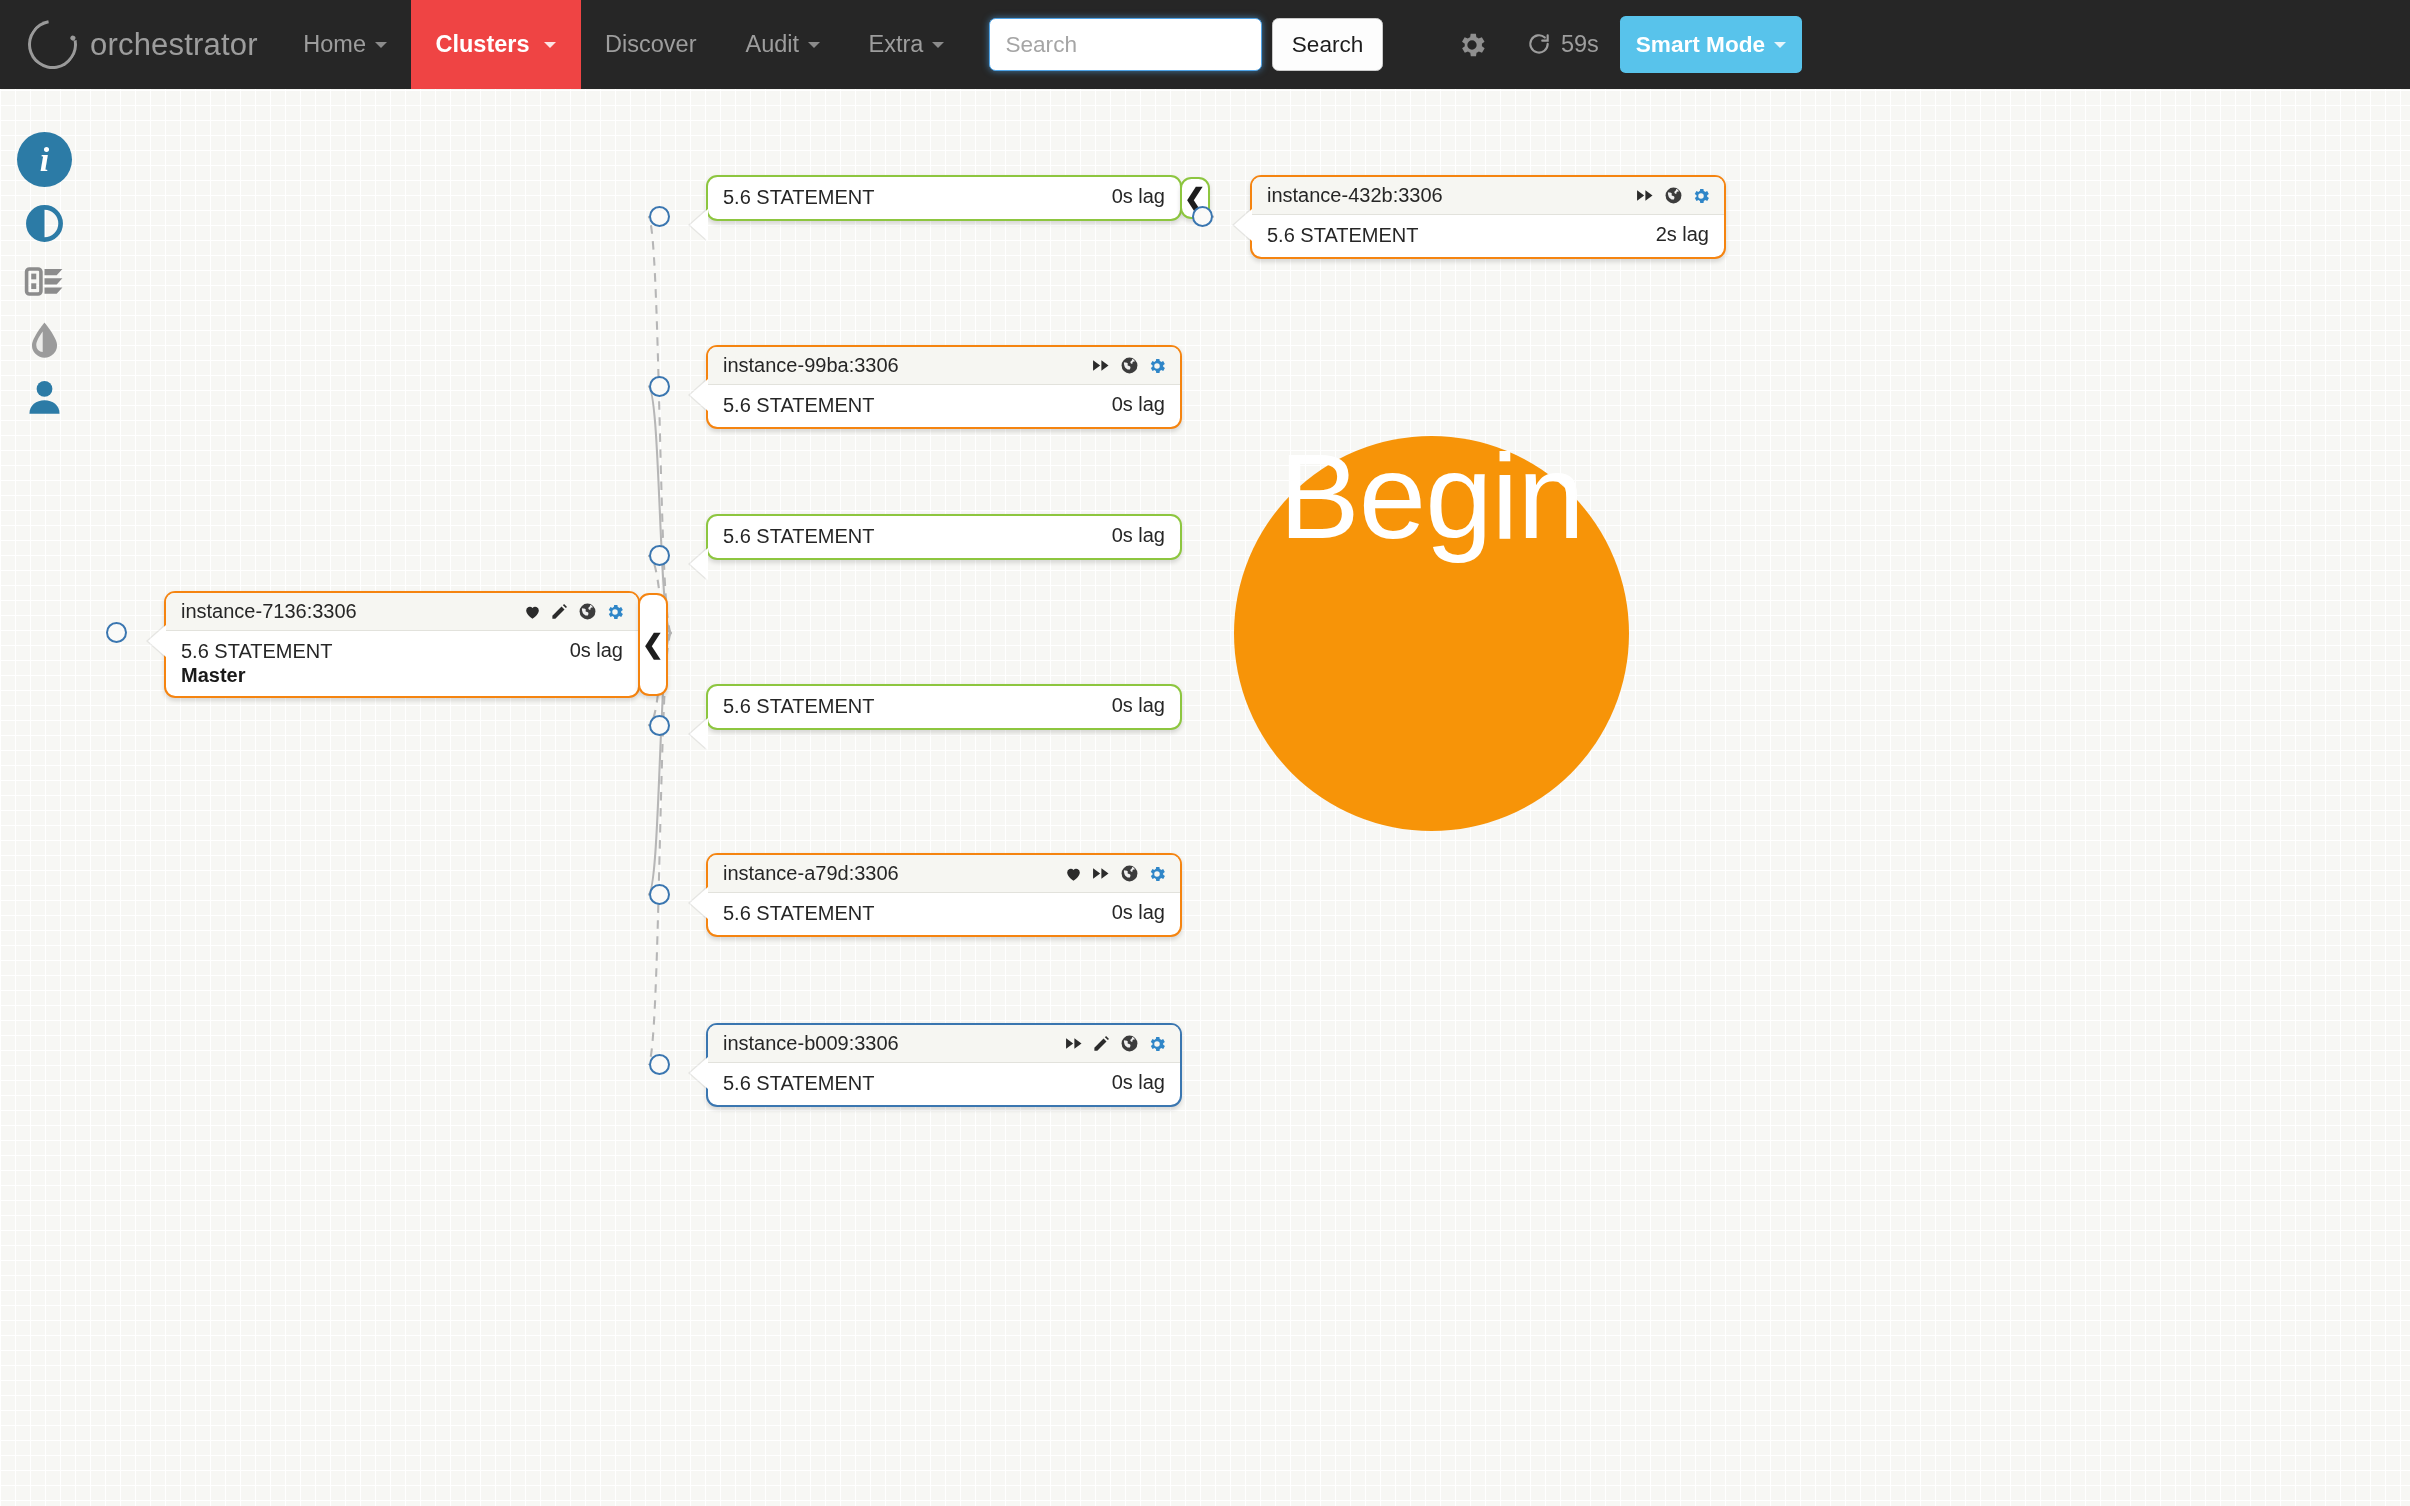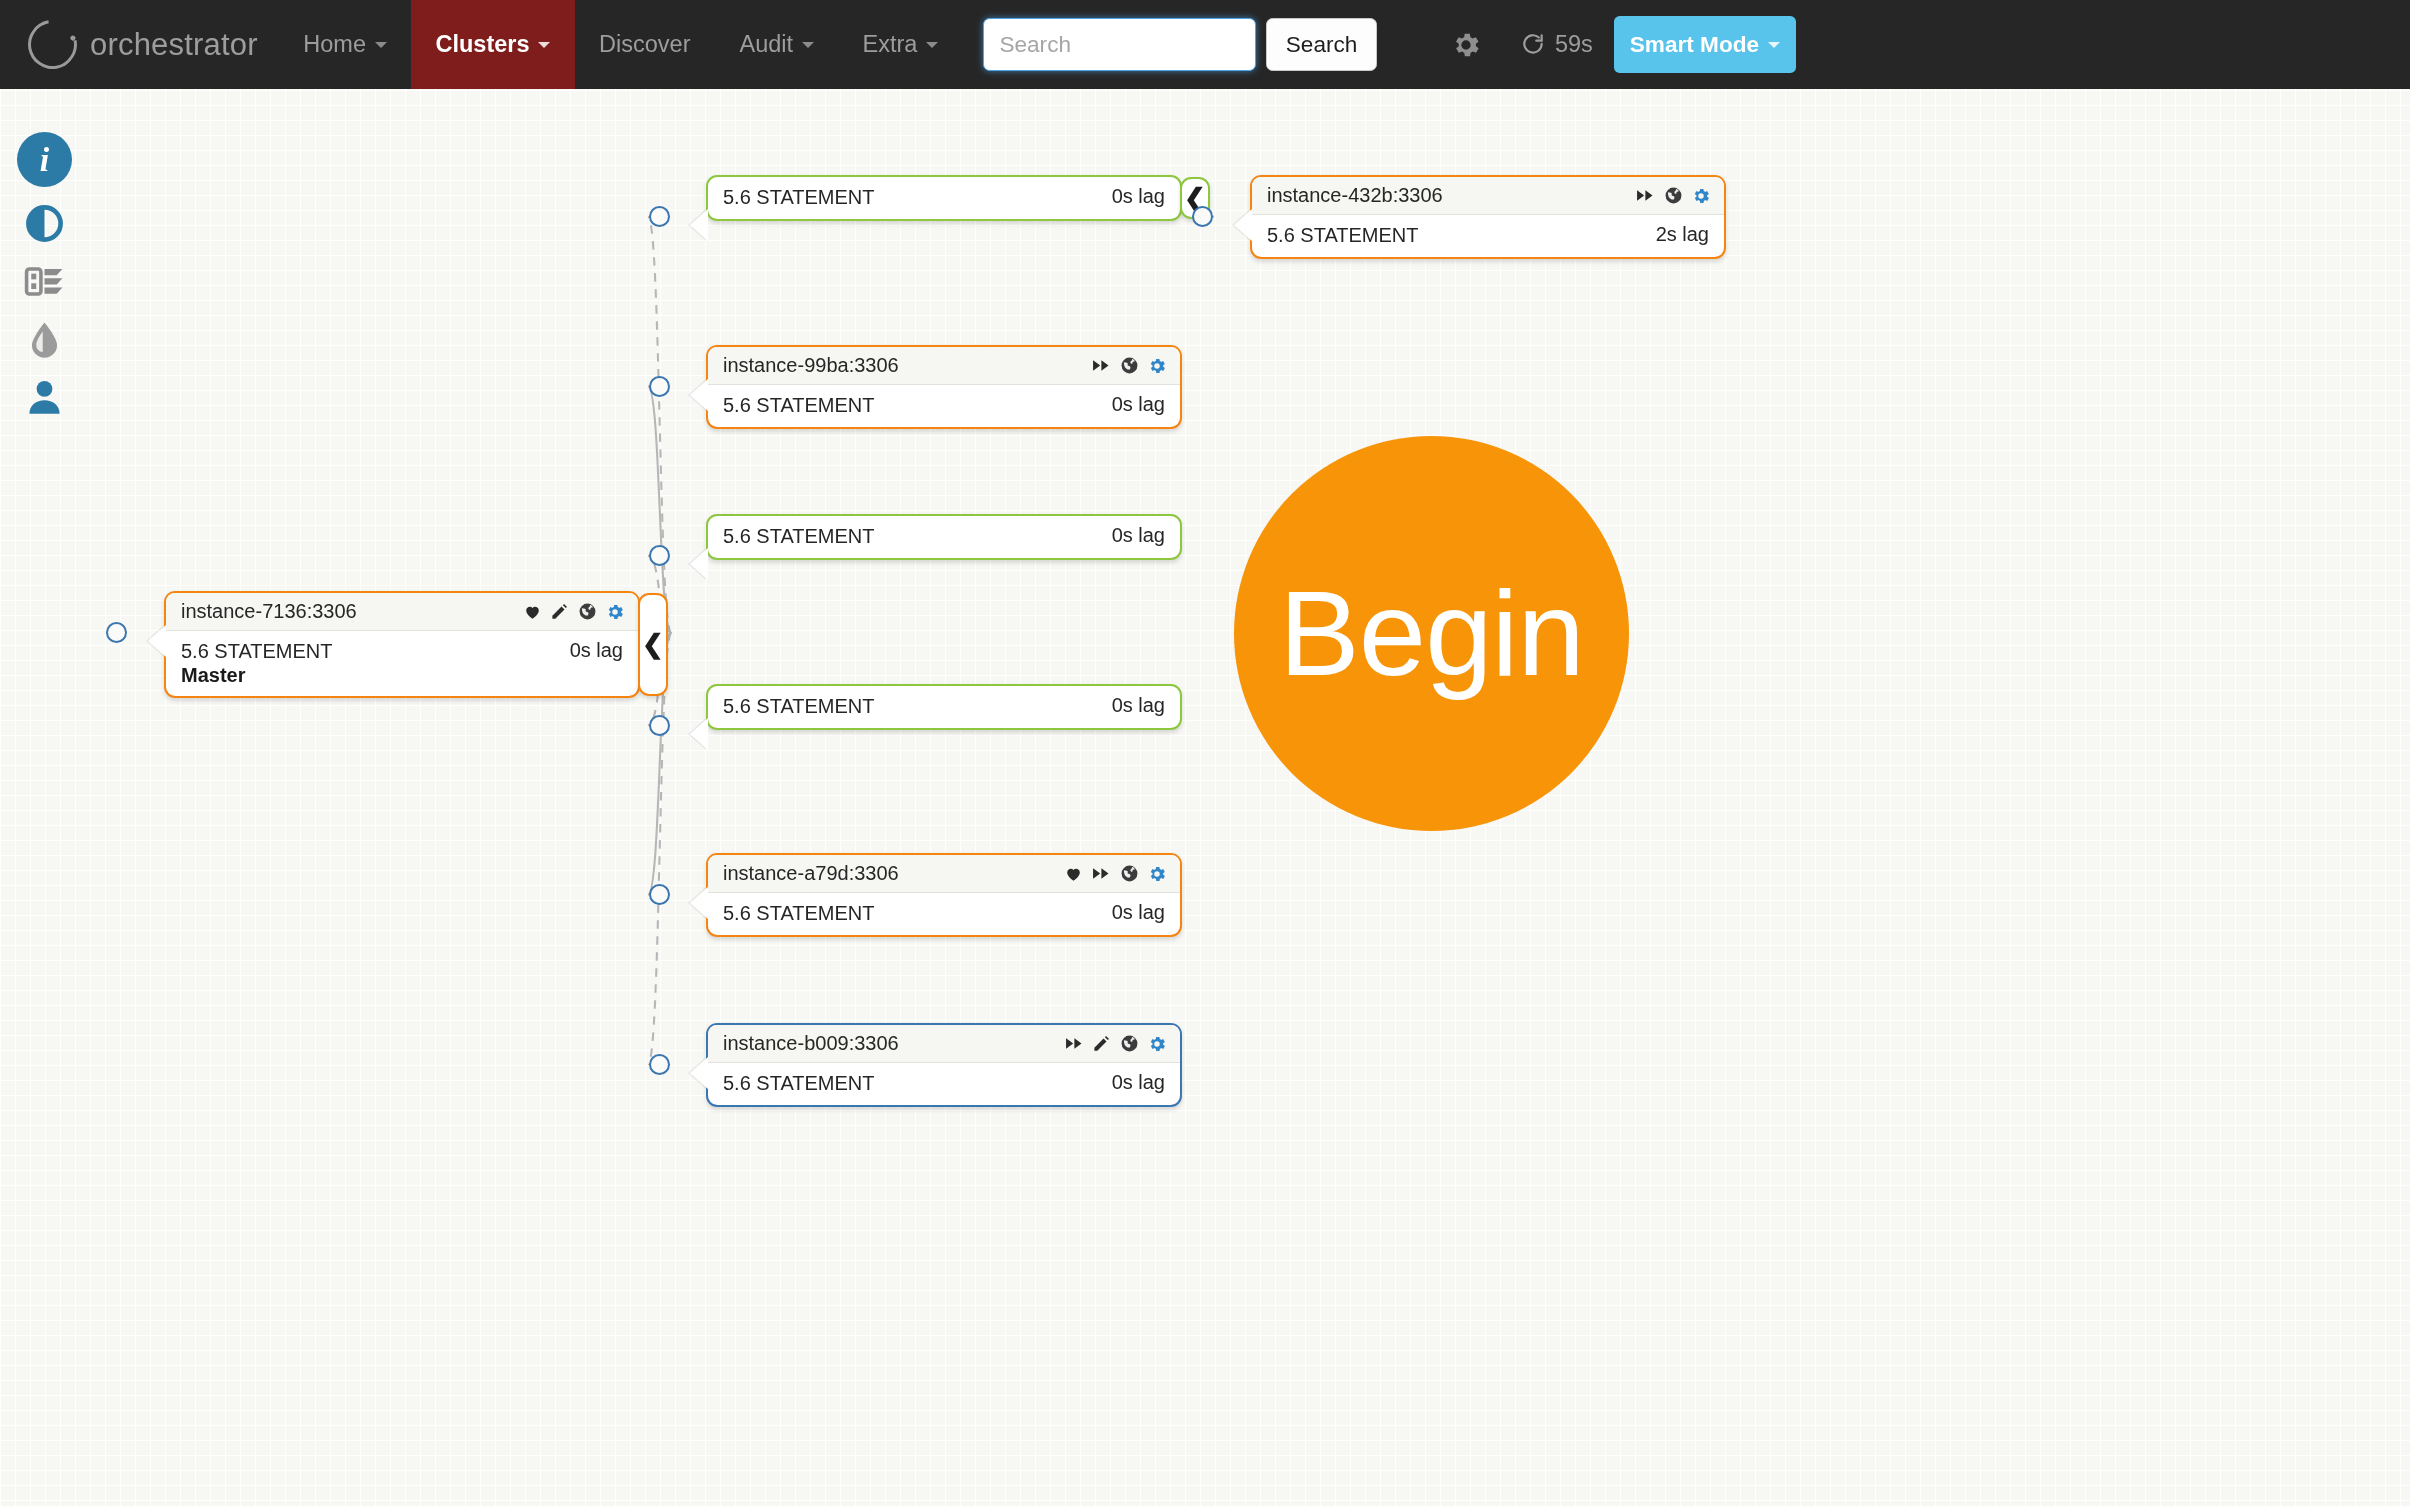--- a/index.html
+++ b/index.html
@@ -50,21 +50,21 @@
   }
   #brand-text {
     color: #9d9d9d; font-size: 31px; font-weight: 400; letter-spacing: 0.2px;
   }
   .nav-link {
     display: flex; align-items: center;
     height: 89px; padding: 0 24.5px;
     color: #9d9d9d; font-size: 23.5px; text-decoration: none;
     white-space: nowrap;
   }
-  .nav-link.active { background: #7f1d1d; color: #ffffff; font-weight: 700; }
+  .nav-link.active { background: #ef4444; color: #ffffff; font-weight: 700; gap: 6px; }
   .caret {
     display: inline-block; margin-left: 8.5px;
     width: 0; height: 0;
     border-left: 6.6px solid transparent;
     border-right: 6.6px solid transparent;
     border-top: 6.6px solid currentColor;
     opacity: .85;
   }
   #nav-search-form {
     display: flex; align-items: center; margin-left: 21px; gap: 9.4px;
@@ -190,21 +190,21 @@
     z-index: 14; cursor: pointer;
   }
 
   
   #begin-circle {
     position: absolute;
     left: 1234px; top: 436px;
     width: 395px; height: 395px;
     border-radius: 50%;
     background: #f79408;
-    display: flex; align-items: center; justify-content: center;
+    display: flex; justify-content: center;
     z-index: 20; cursor: pointer;
   }
   #begin-label {
     color: #fff; font-size: 121px; font-weight: 300;
     font-family: "Liberation Sans", sans-serif;
     letter-spacing: -0.9px; line-height: 1;
   }
 </style>
 </head>
 <body>

